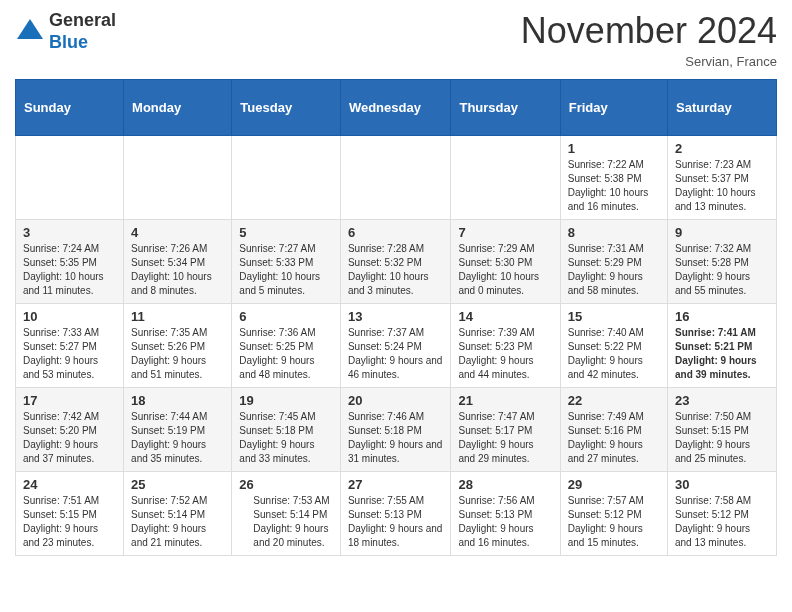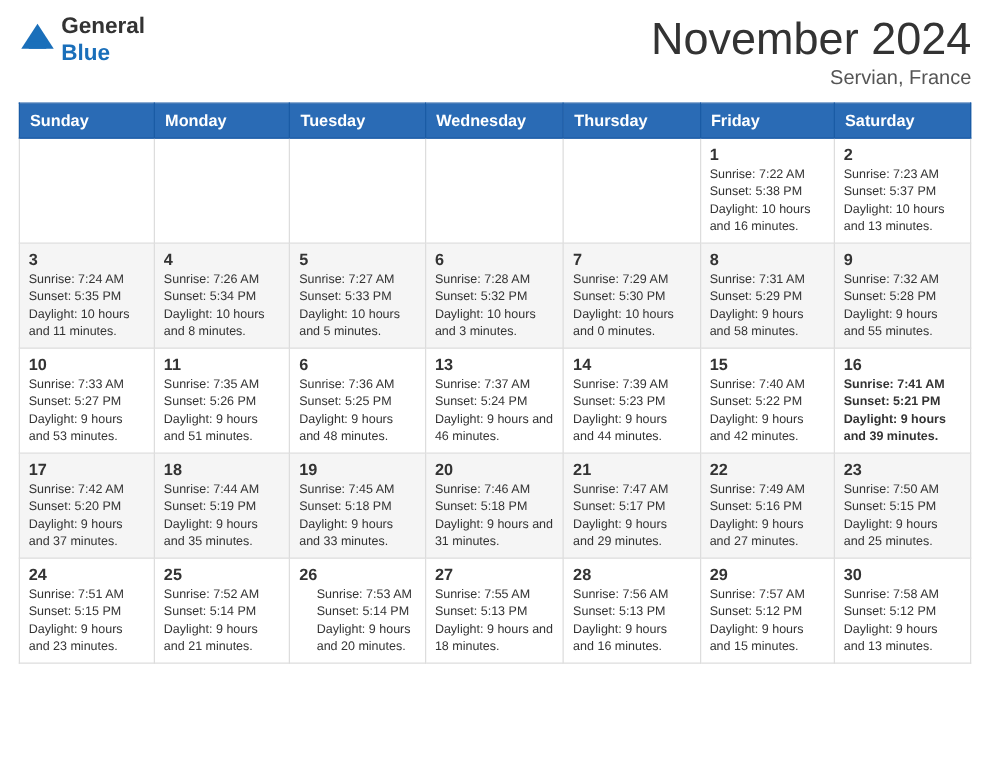--- a/index.html
+++ b/index.html
@@ -10,29 +10,29 @@
     .header { display: flex; justify-content: space-between; align-items: flex-start; margin-bottom: 10px; }
     
     .logo { display: flex; align-items: center; }
     .logo-text { font-size: 18px; font-weight: bold; line-height: 1.2; }
     .logo-general { color: #333; }
     .logo-blue { color: #1a6fba; }
     .logo-icon { width: 30px; height: 30px; margin-right: 4px; }
     
     .title-section { text-align: right; }
     .month-title { font-size: 36px; color: #333; font-weight: normal; }
-    .location { font-size: 16px; color: #555; margin-top: 2px; }
+    .location { font-size: 13px; color: #555; margin-top: 2px; }
     
     .calendar { width: 100%; border-collapse: collapse; border: 1px solid #ccc; }
     
     .calendar th {
       background-color: #2a6bb5;
       color: white;
       text-align: left;
-      padding: 6px 8px;
+      padding: 20px 8px;
       font-size: 13px;
       font-weight: bold;
       border: 1px solid #1a5ba5;
     }
     
     .calendar td {
       vertical-align: top;
       padding: 5px 7px;
       border: 1px solid #ddd;
       font-size: 10.5px;

